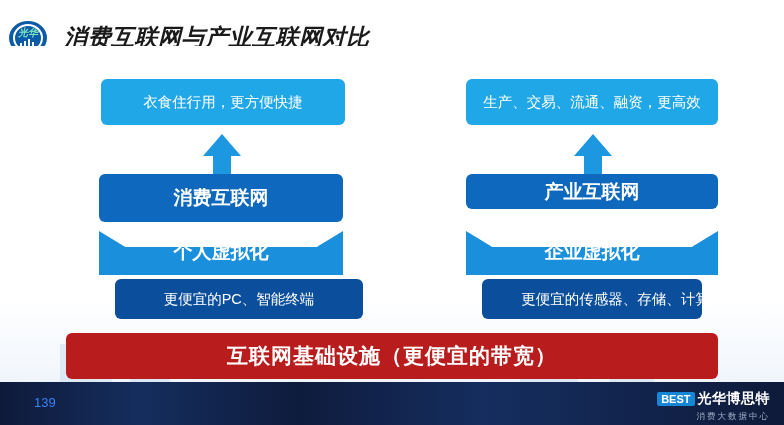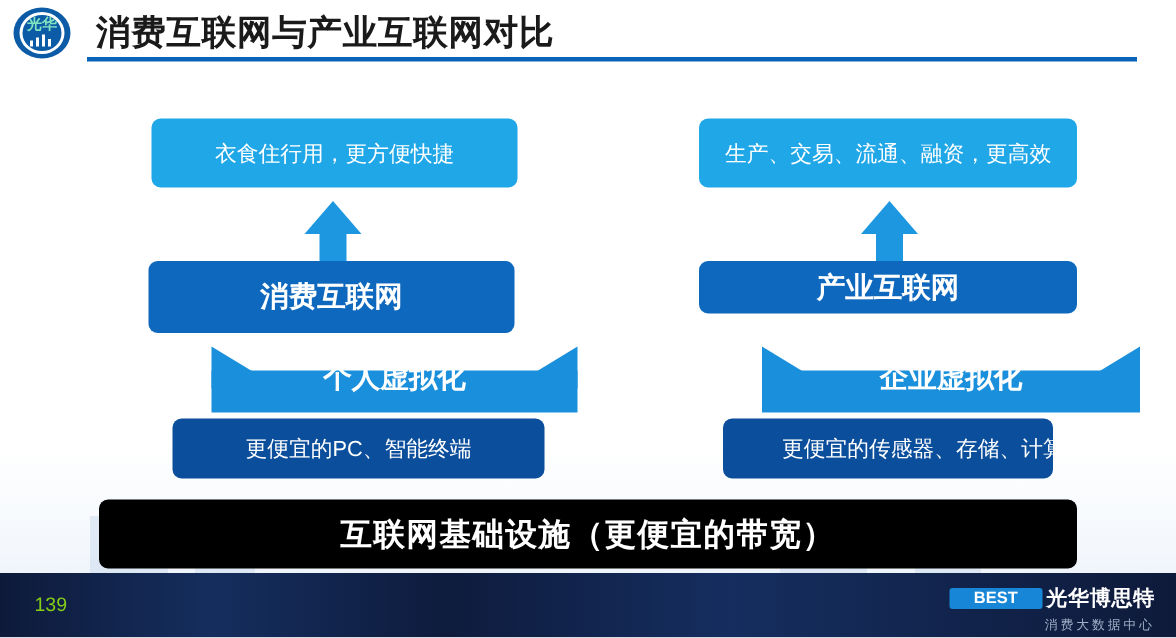--- a/index.html
+++ b/index.html
@@ -17,24 +17,25 @@
     position: relative;
     width: 784px;
     height: 425px;
     background: #ffffff;
     overflow: hidden;
   }
 
   
   .header {
     position: absolute;
-    left: 0; top: 0;
+    left: 0; top: 16px;
     width: 784px;
     height: 46px;
     background: #ffffff;
+    font-style: italic;
   }
   .header-rule {
     position: absolute;
     left: 58px;
     top: 38px;
     width: 700px;
     height: 3px;
     background: #0a63b8;
   }
   .logo {
@@ -129,21 +130,21 @@
   .box-mid {
     background: #0e68bd;
     font-size: 19px;
     font-weight: bold;
   }
   .box-dark {
     background: #0b4e9b;
     font-size: 14.5px;
   }
   .box-base {
-    background: #000000;
+    background: #b91c1c;
     font-size: 21px;
     font-weight: bold;
     letter-spacing: 1px;
   }
 
   
   .arrow-up {
     position: absolute;
     width: 0; height: 0;
   }
@@ -157,21 +158,20 @@
   .arrow-stem {
     position: absolute;
     width: 18px;
     background: #1c97e0;
   }
 
   
   .chevron {
     position: absolute;
     height: 44px;
-    margin-left: 42px;
   }
   .chevron-body {
     position: absolute;
     left: 0; top: 16px;
     height: 28px;
     background: #1a8fdc;
   }
   .chevron-tip {
     position: absolute;
     top: 0;
@@ -203,44 +203,44 @@
   .footer-city {
     position: absolute;
     left: 0; top: 0;
     width: 784px; height: 43px;
     background:
       linear-gradient(to right, rgba(16,40,90,0) 0%, rgba(28,66,130,0.55) 18%, rgba(16,40,90,0.1) 38%, rgba(30,70,140,0.5) 62%, rgba(16,40,90,0) 100%);
     opacity: 0.9;
   }
   .page-num {
     position: absolute;
-    left: 23px;
+    left: 34px;
     top: 13px;
-    color: #84cc16;
+    color: #3b82f6;
     font-size: 13px;
   }
   .brand {
     position: absolute;
     right: 14px;
     top: 8px;
     text-align: right;
   }
   .brand-row {
     display: flex;
     align-items: center;
     justify-content: flex-end;
     gap: 3px;
   }
   .brand-mark {
     display: inline-block;
     background: #1886d6;
     color: #ffffff;
     font-size: 11px;
     font-weight: bold;
-    padding: 1px 16px;
+    padding: 1px 4px;
     border-radius: 2px;
     line-height: 12px;
   }
   .brand-name {
     color: #ffffff;
     font-size: 14px;
     font-weight: bold;
     letter-spacing: 0.5px;
   }
   .brand-sub {

